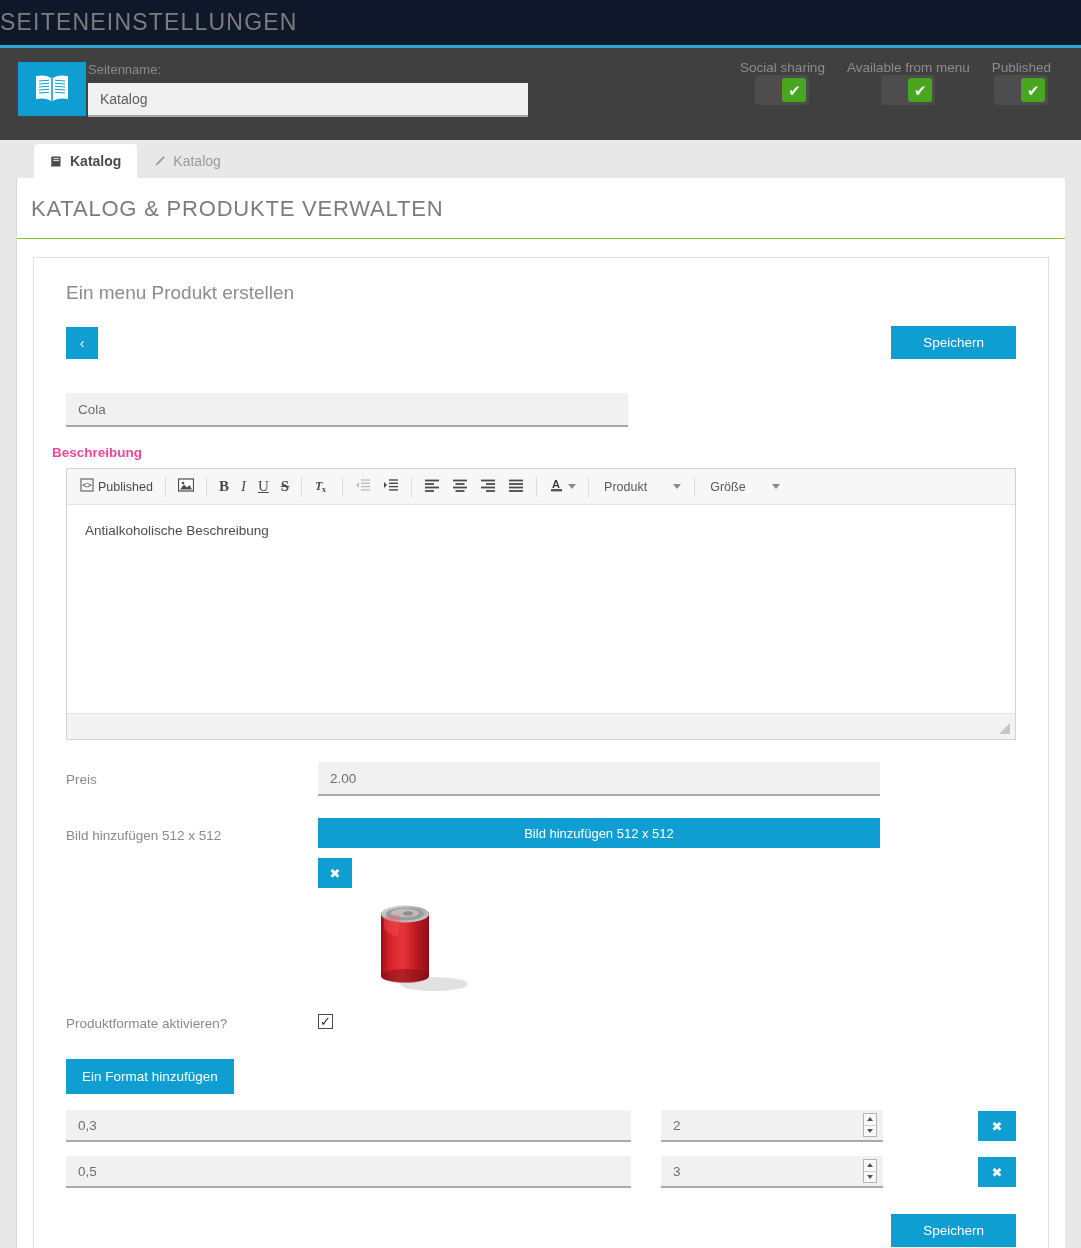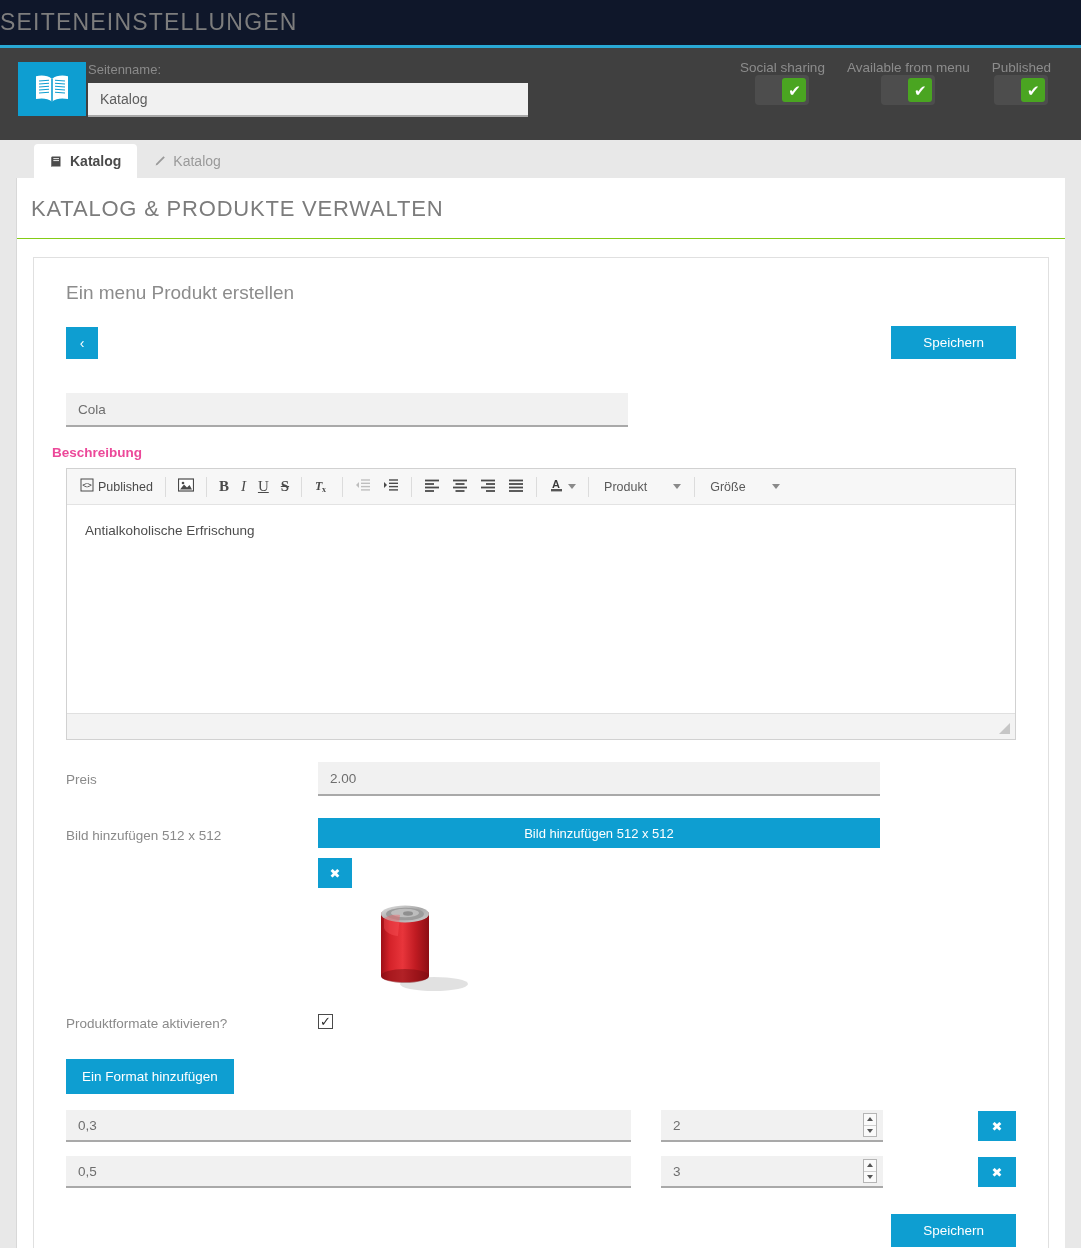--- a/index.html
+++ b/index.html
@@ -524,21 +524,21 @@
 
           <span class="tb-sep"></span>
 
           <div class="tb-combo">
             <span>Größe</span>
             <span class="caret"></span>
           </div>
         </div>
 
         <div class="ed-body">
-          <div>Antialkoholische Erfrischung</div>
+          <div>Antialkoholische Beschreibung</div>
         </div>
 
         <div class="ed-foot">
           <span class="ed-grip"></span>
         </div>
       </div>
 
       
       <div class="frow" style="margin-top:22px;">
         <div class="flabel">Preis</div>

